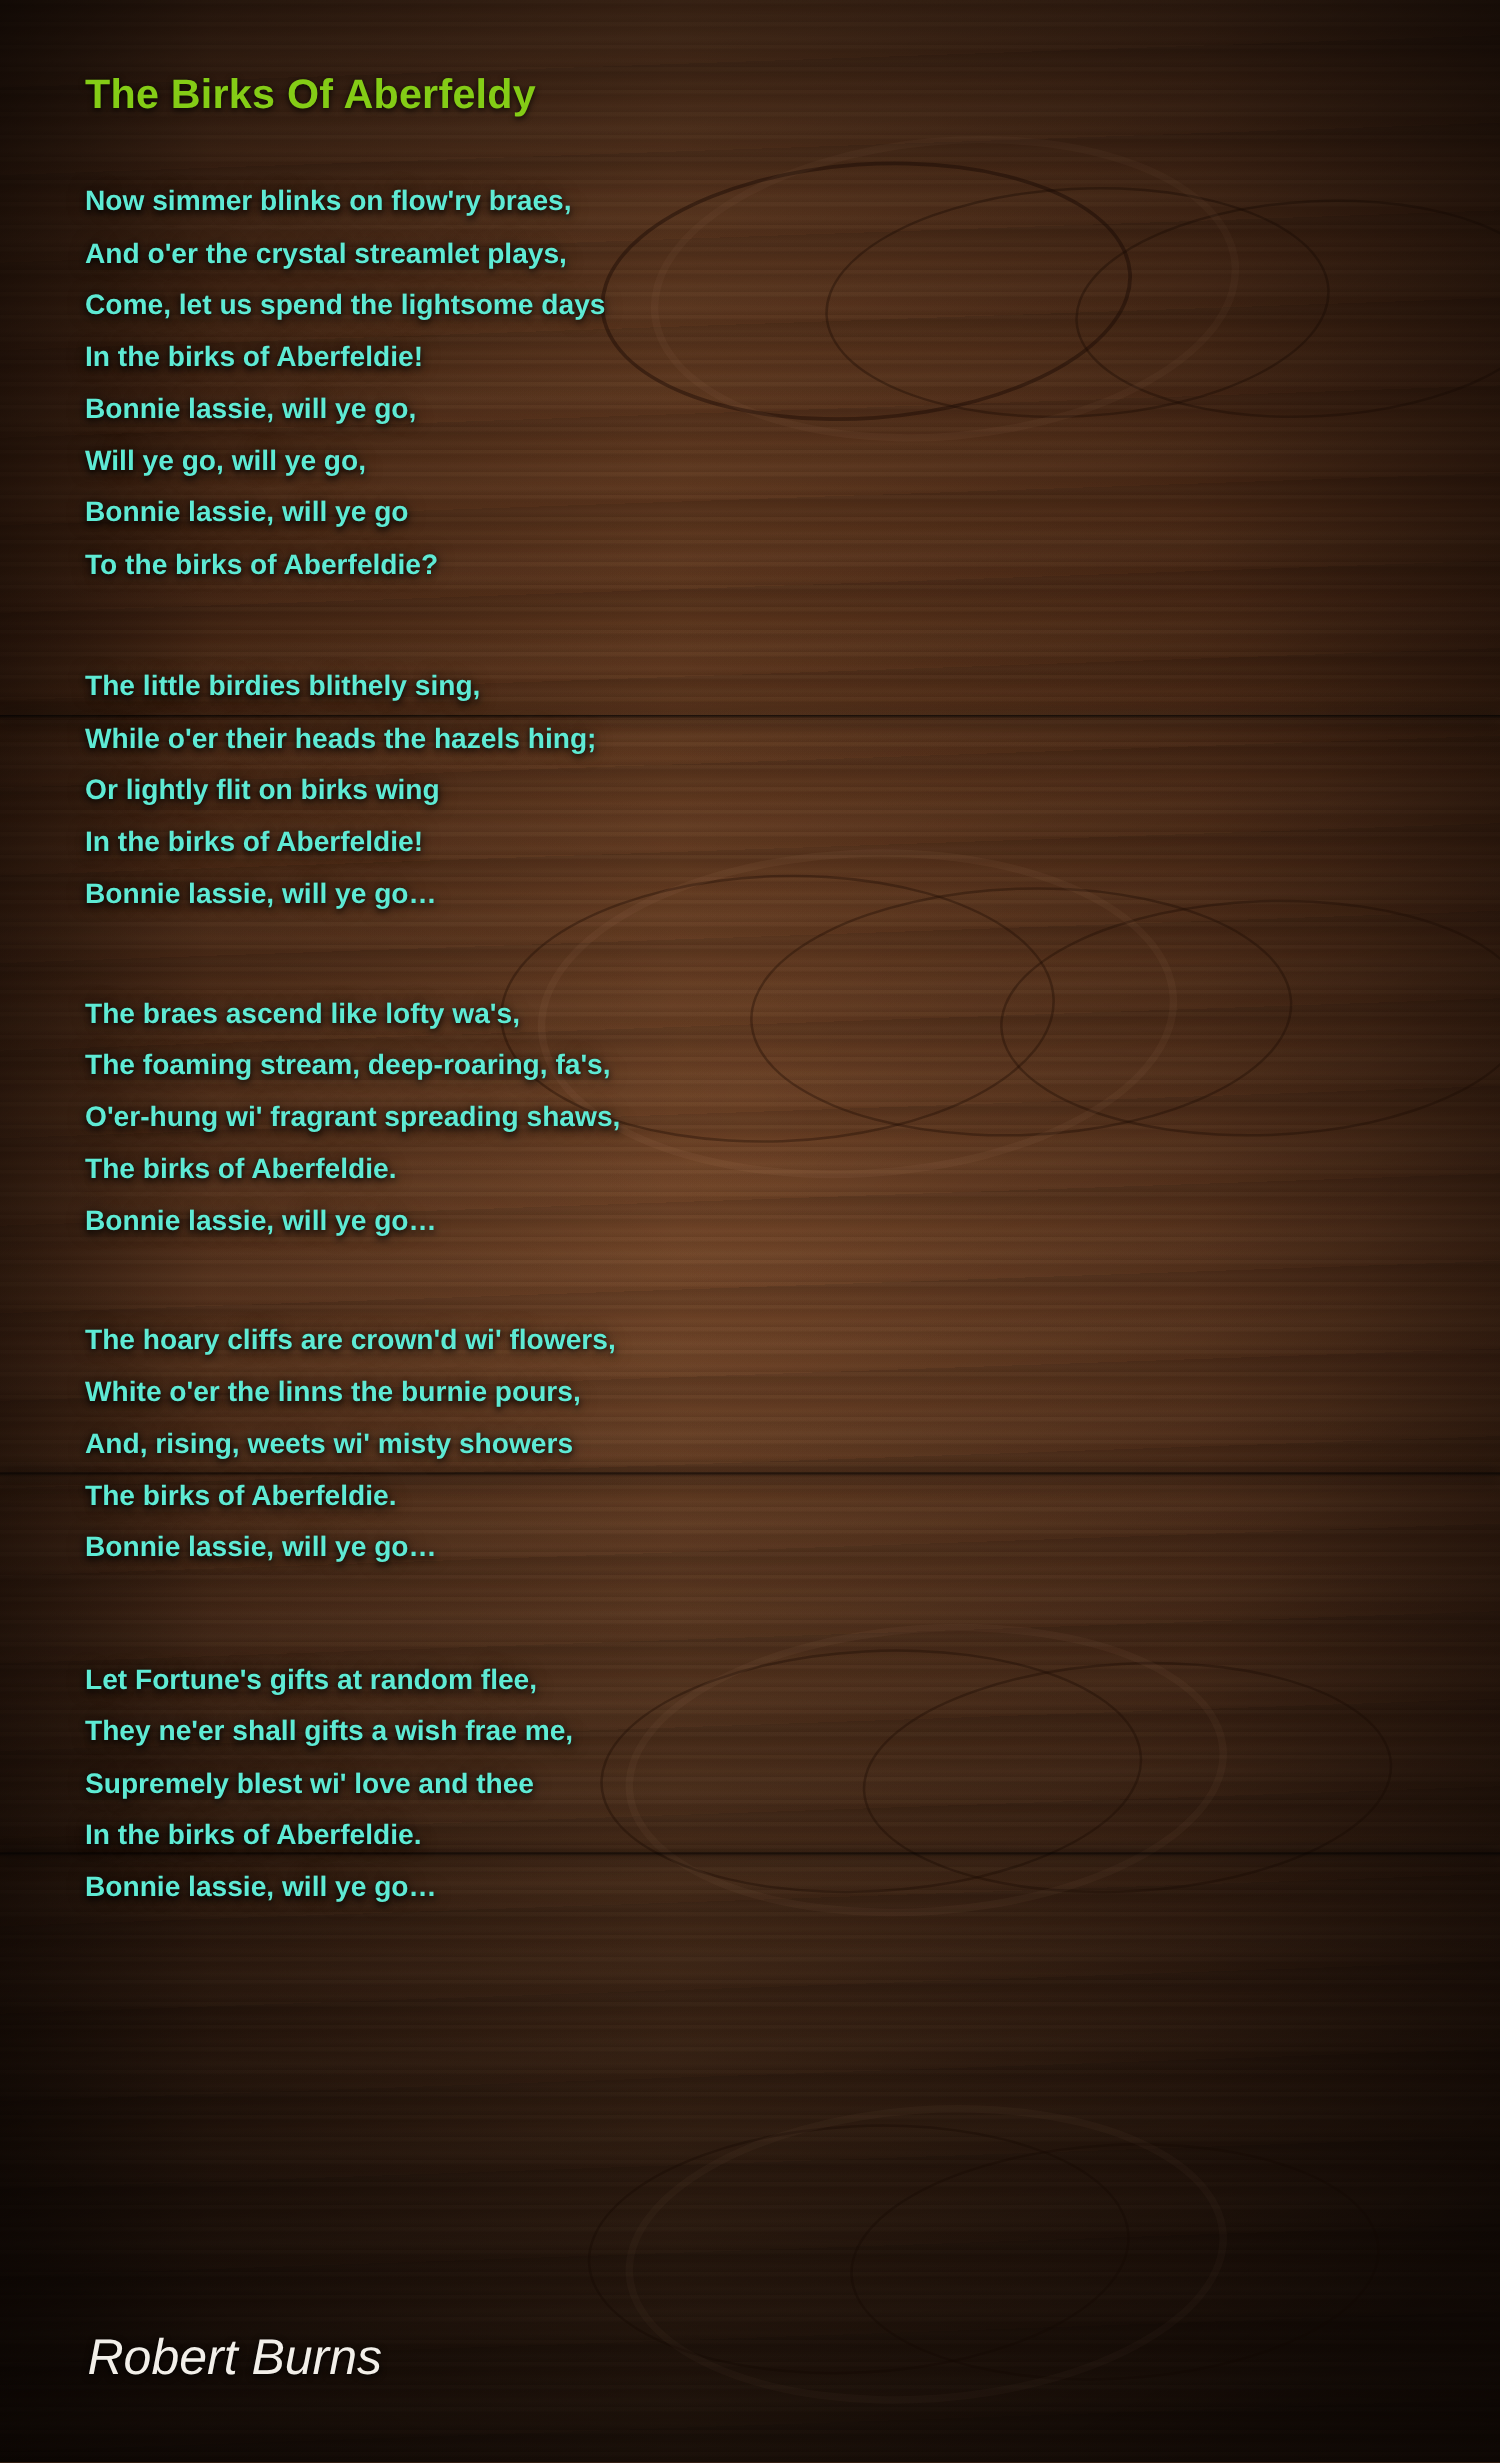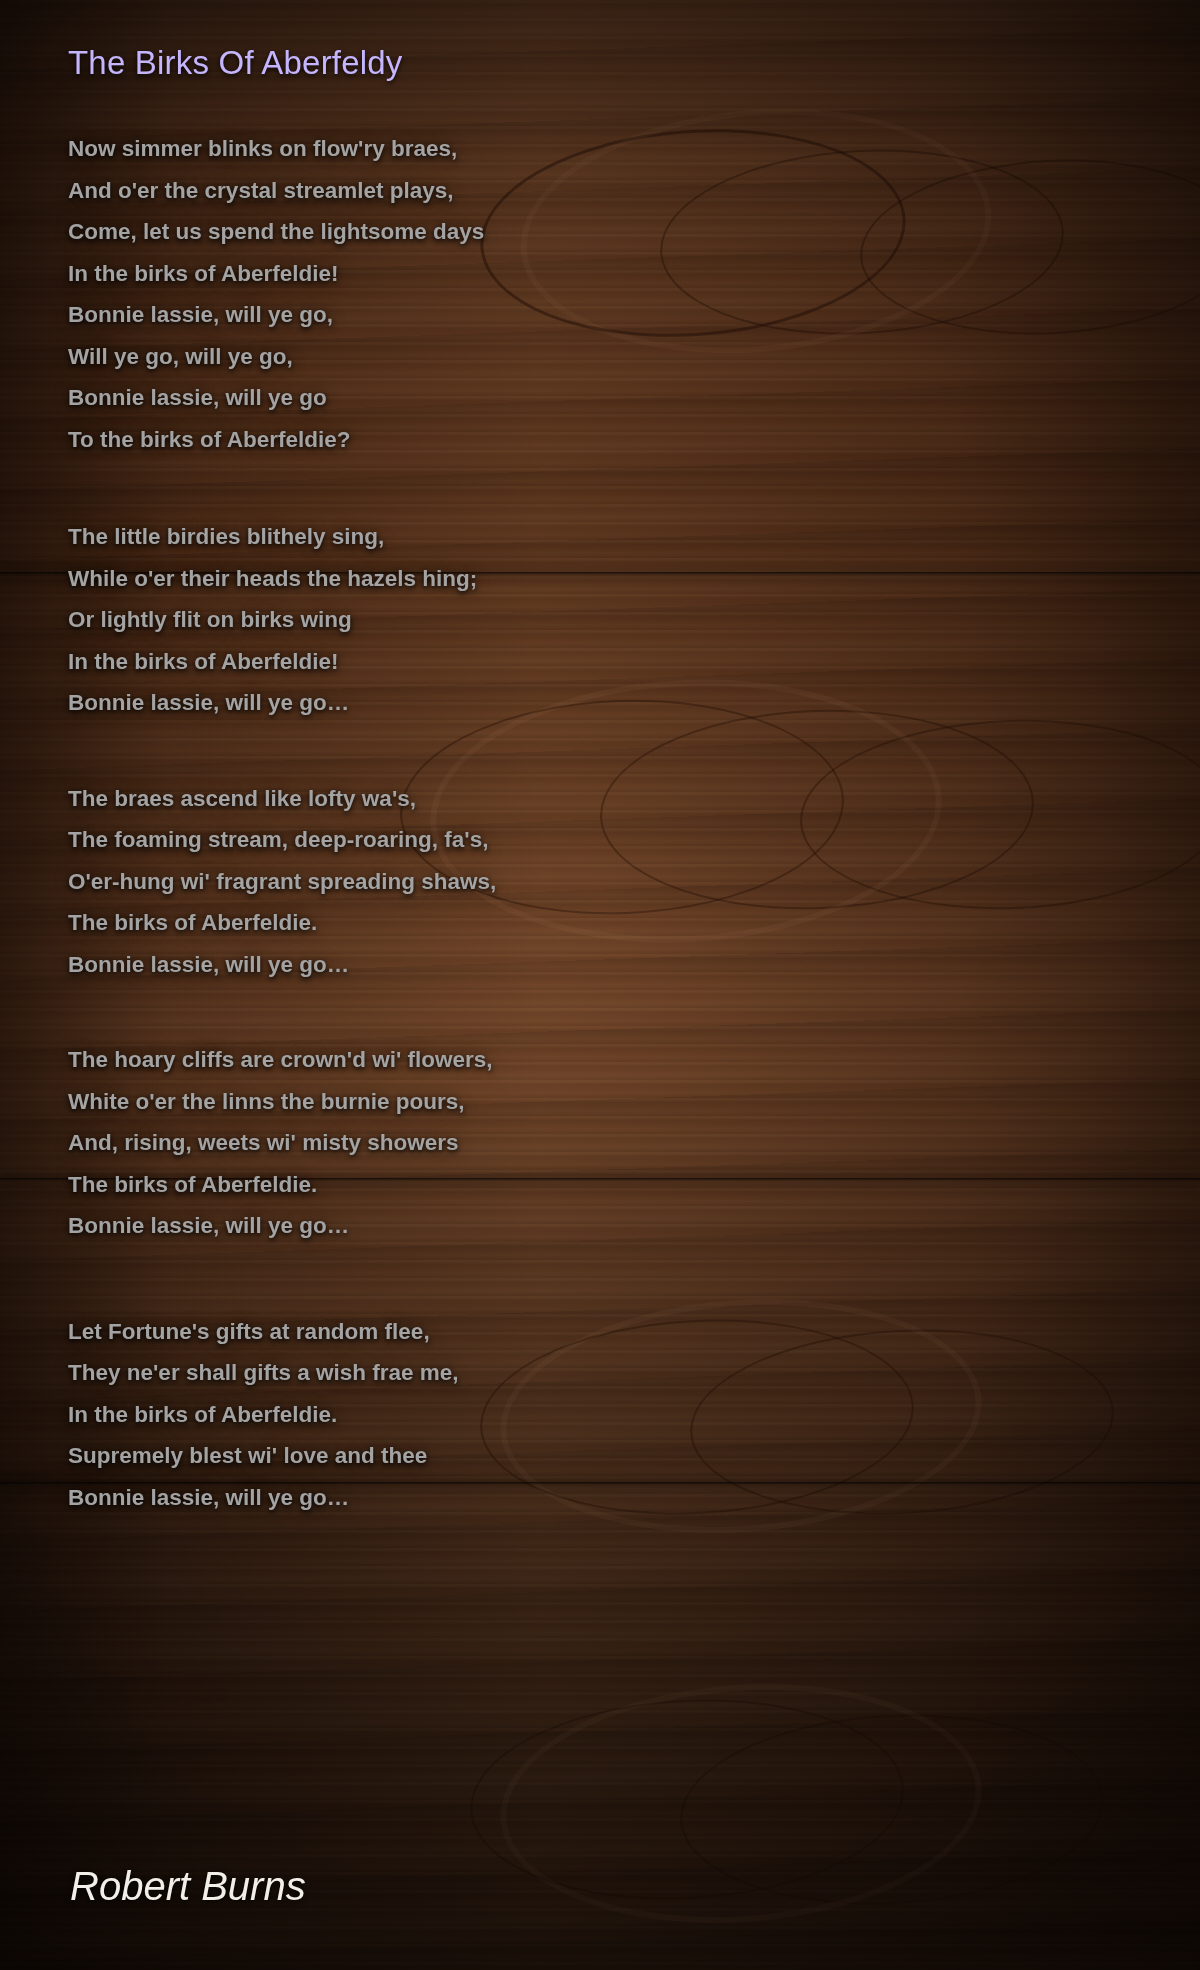--- a/index.html
+++ b/index.html
@@ -93,33 +93,33 @@
 
   
   .content {
     position: absolute;
     inset: 0;
     padding: 44px 60px 0 68px;
     box-sizing: border-box;
   }
 
   .poem-title {
-    color: #c4b5fd;
+    color: #84cc16;
     font-size: 33px;
-    font-weight: normal;
+    font-weight: bold;
     letter-spacing: 0.2px;
-    margin: 0 0 46px 0;
+    margin: 12px 0 46px 0;
     text-shadow: 0 2px 5px rgba(0,0,0,0.85);
   }
 
   .stanza {
     margin: 0 0 46px 0;
   }
   .stanza .line {
-    color: #a3a3a3;
+    color: #5eead4;
     font-size: 22.5px;
     font-weight: bold;
     line-height: 41.5px;
     text-shadow: 0 2px 5px rgba(0,0,0,0.9), 0 0 14px rgba(0,0,0,0.5);
     white-space: pre;
   }
 
   .spacer-1 { height: 10px; }
   .spacer-2 { height: 8px; }
   .spacer-3 { height: 18px; }
@@ -209,22 +209,22 @@
       <div class="line">And, rising, weets wi' misty showers</div>
       <div class="line">The birks of Aberfeldie.</div>
       <div class="line">Bonnie lassie, will ye go…</div>
     </div>
 
     <div class="spacer-3"></div>
 
     <div class="stanza">
       <div class="line">Let Fortune's gifts at random flee,</div>
       <div class="line">They ne'er shall gifts a wish frae me,</div>
+      <div class="line">Supremely blest wi' love and thee</div>
       <div class="line">In the birks of Aberfeldie.</div>
-      <div class="line">Supremely blest wi' love and thee</div>
       <div class="line">Bonnie lassie, will ye go…</div>
     </div>
 
   </div>
 
   <div class="author">Robert Burns</div>
 
 </div>
 
 </body></html>

